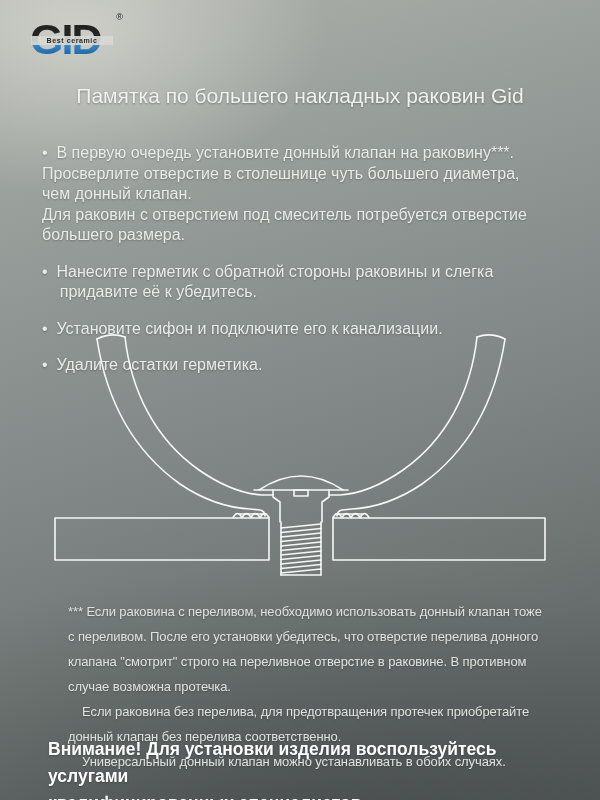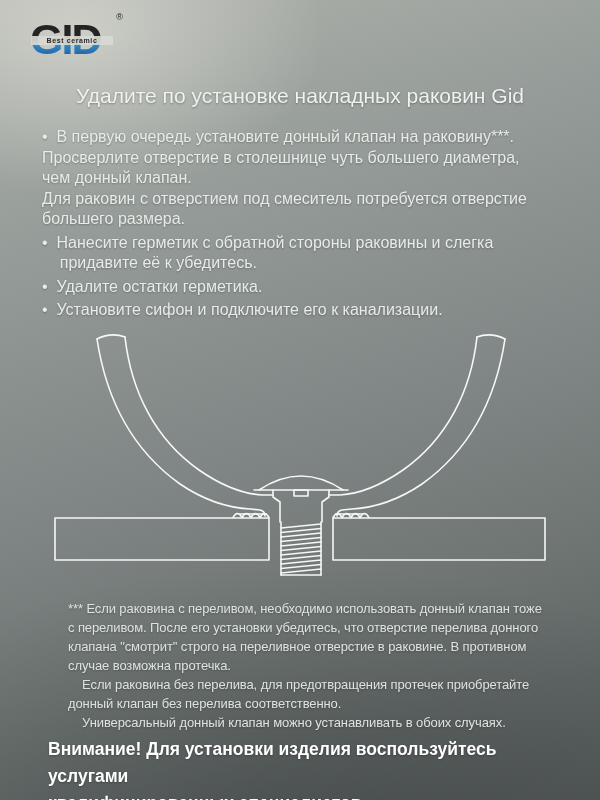--- a/index.html
+++ b/index.html
@@ -32,24 +32,24 @@
   
   .title{
     position:absolute;top:84px;left:0;width:100%;text-align:center;
     font-size:21px;color:#eff2ef;text-shadow:0 1px 2px rgba(25,30,29,0.35);
   }
   .instructions{
     position:absolute;top:127px;left:42px;width:522px;
     font-size:16px;line-height:20.5px;color:#e8ece9;
     text-shadow:0 1px 2px rgba(25,30,29,0.3);
   }
-  .instr-item{white-space:pre-wrap;margin:0 0 3px 0;}
+  .instr-item{white-space:pre-wrap;margin:16px 0 3px 0;}
   .footnote{
     position:absolute;top:599px;left:68px;width:505px;
-    font-size:13px;line-height:19px;letter-spacing:-0.1px;
+    font-size:13px;line-height:25px;letter-spacing:-0.1px;
     color:#dfe3e0;white-space:pre-wrap;
     text-shadow:0 1px 2px rgba(25,30,29,0.3);
   }
   .warning{
     position:absolute;top:736px;left:48px;width:530px;
     font-size:17.5px;line-height:27px;font-weight:700;color:#ffffff;
     white-space:pre-wrap;text-shadow:0 1px 2px rgba(25,30,29,0.35);
   }
 
   
@@ -61,32 +61,32 @@
 <div class="page">
 
   <div class="logo">
     <div class="logo-text">GID</div>
     <div class="logo-band">
       <span class="logo-tagline">Best ceramic</span>
     </div>
     <span class="logo-reg">®</span>
   </div>
 
-  <div class="title">Удалите по установке накладных раковин Gid</div>
+  <div class="title">Памятка по большего накладных раковин Gid</div>
 
   <div class="instructions">
     <p class="instr-item">•  В первую очередь установите донный клапан на раковину***.
 Просверлите отверстие в столешнице чуть большего диаметра,
 чем донный клапан.
 Для раковин с отверстием под смеситель потребуется отверстие
 большего размера.</p>
     <p class="instr-item">•  Нанесите герметик с обратной стороны раковины и слегка
     придавите её к убедитесь.</p>
+    <p class="instr-item">•  Установите сифон и подключите его к канализации.</p>
     <p class="instr-item">•  Удалите остатки герметика.</p>
-    <p class="instr-item">•  Установите сифон и подключите его к канализации.</p>
   </div>
 
   <svg class="diagram" viewBox="0 330 600 260" fill="none" stroke="#f6f8f6" stroke-width="1.6" stroke-linecap="round" stroke-linejoin="round">
 
     <g>
       <path d="M 97,339 Q 111,332 125,337"></path>
       <path d="M 97,339 C 106,398 131,449 180,484 C 208,503 232,508 250,509 L 260,510 Q 265,511 265,516"></path>
       <path d="M 125,337 C 131,391 155,439 199,470 C 225,488 245,494 262,495 L 273,495"></path>
       <path d="M 240,514 L 266,514"></path>
     </g>

